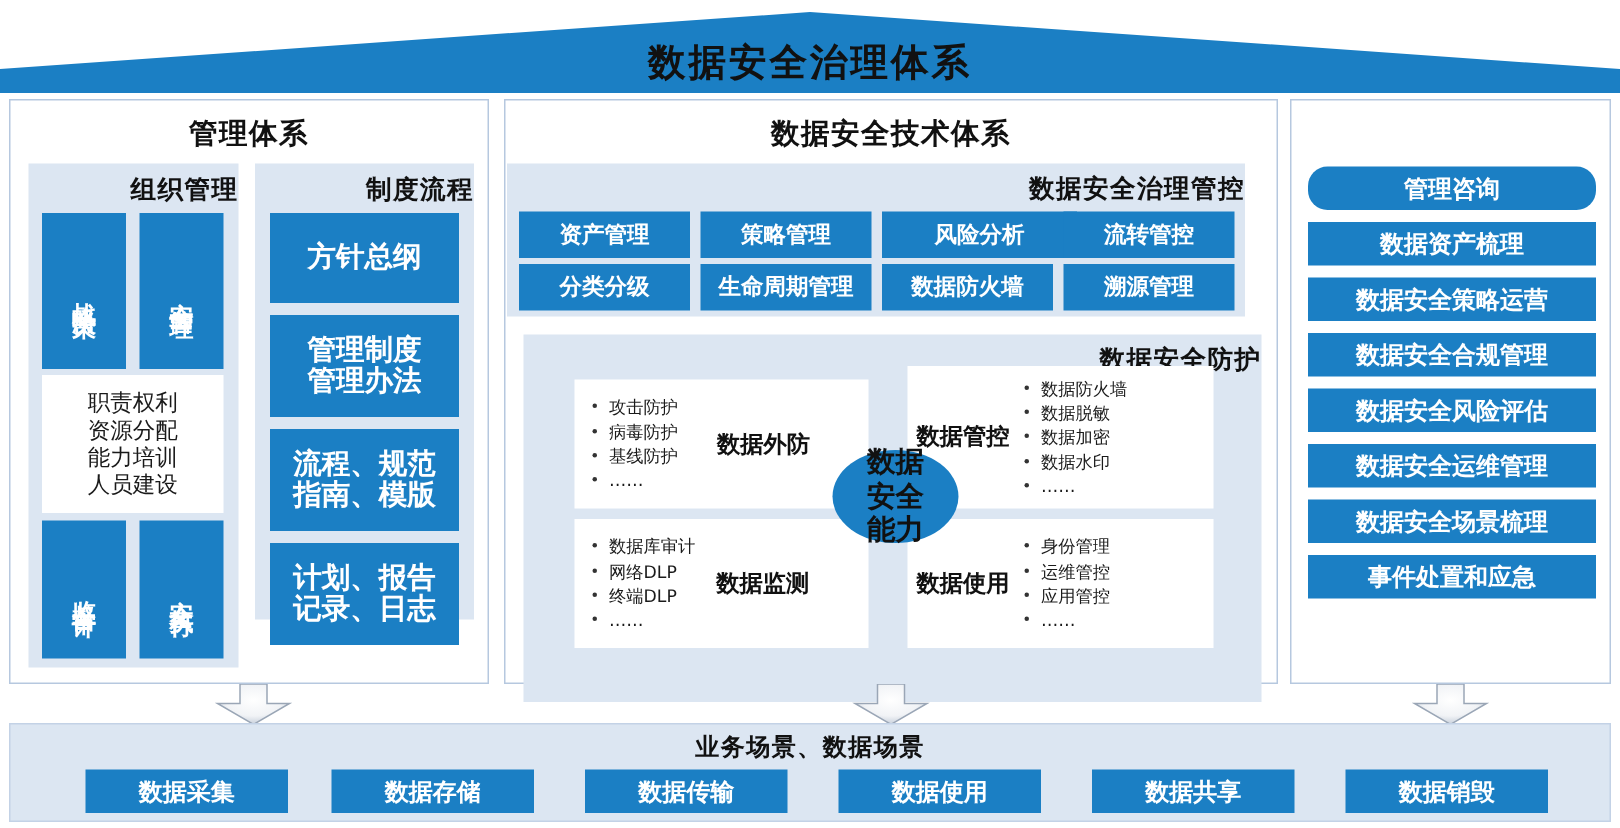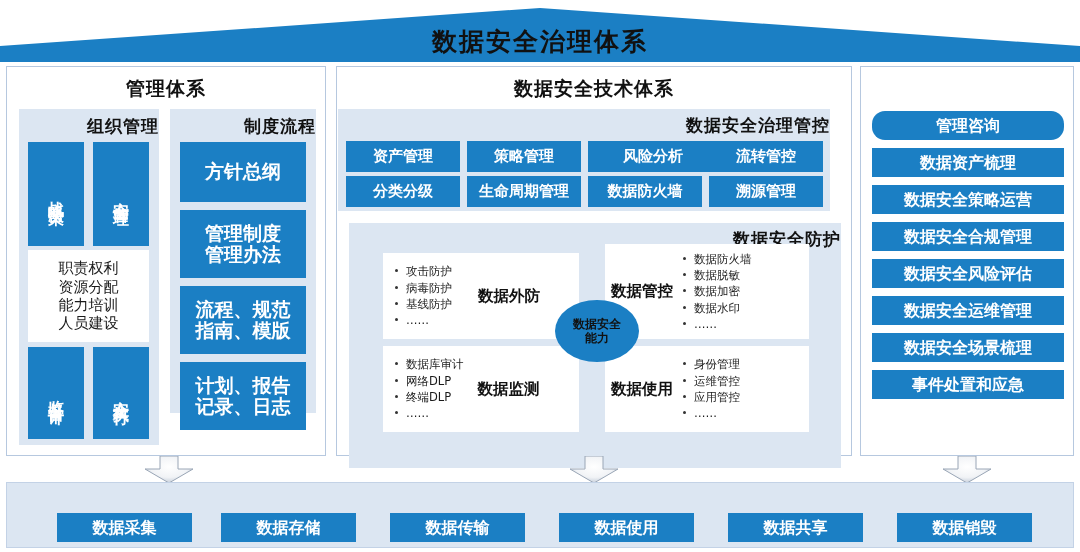--- a/index.html
+++ b/index.html
@@ -85,21 +85,21 @@
   .quad-label{
     font-size:15.5px;font-weight:bold;color:#111;white-space:nowrap;
   }
 
   .ellipse{
     position:absolute;
     background:#1b7fc4;
     border-radius:50%;
     display:flex;align-items:center;justify-content:center;
     text-align:center;
-    color:#111;font-size:12px;font-weight:bold;line-height:1.2;
+    color:#111;font-size:19px;font-weight:bold;line-height:1.2;
     z-index:5;
   }
 
   
   .arrow{position:absolute;}
 
   
   .bottombar{
     position:absolute;
     background:#dce6f2;
@@ -268,20 +268,21 @@
           <stop offset="0%" stop-color="#ffffff"></stop>
           <stop offset="60%" stop-color="#f1f3f6"></stop>
           <stop offset="100%" stop-color="#bcc6d4"></stop>
         </radialGradient>
       </defs>
       <polygon points="17,0 35,0 35,13 50,13 26,27 2,13 17,13" fill="url(#ag3)" stroke="#9aa6b6" stroke-width="1"></polygon>
     </svg>
   </div>
 
   <div class="bottombar" style="left:6px;top:482px;width:1068px;height:66px;">
+    <div class="bottombar-title" style="margin-top:5px;">业务场景、数据场景</div>
 
     <div class="bluebox" style="position:absolute;left:50px;top:30px;width:135px;height:29px;font-size:16px;">数据采集</div>
     <div class="bluebox" style="position:absolute;left:214px;top:30px;width:135px;height:29px;font-size:16px;">数据存储</div>
     <div class="bluebox" style="position:absolute;left:383px;top:30px;width:135px;height:29px;font-size:16px;">数据传输</div>
     <div class="bluebox" style="position:absolute;left:552px;top:30px;width:135px;height:29px;font-size:16px;">数据使用</div>
     <div class="bluebox" style="position:absolute;left:721px;top:30px;width:135px;height:29px;font-size:16px;">数据共享</div>
     <div class="bluebox" style="position:absolute;left:890px;top:30px;width:135px;height:29px;font-size:16px;">数据销毁</div>
   </div>
 
 </div>

